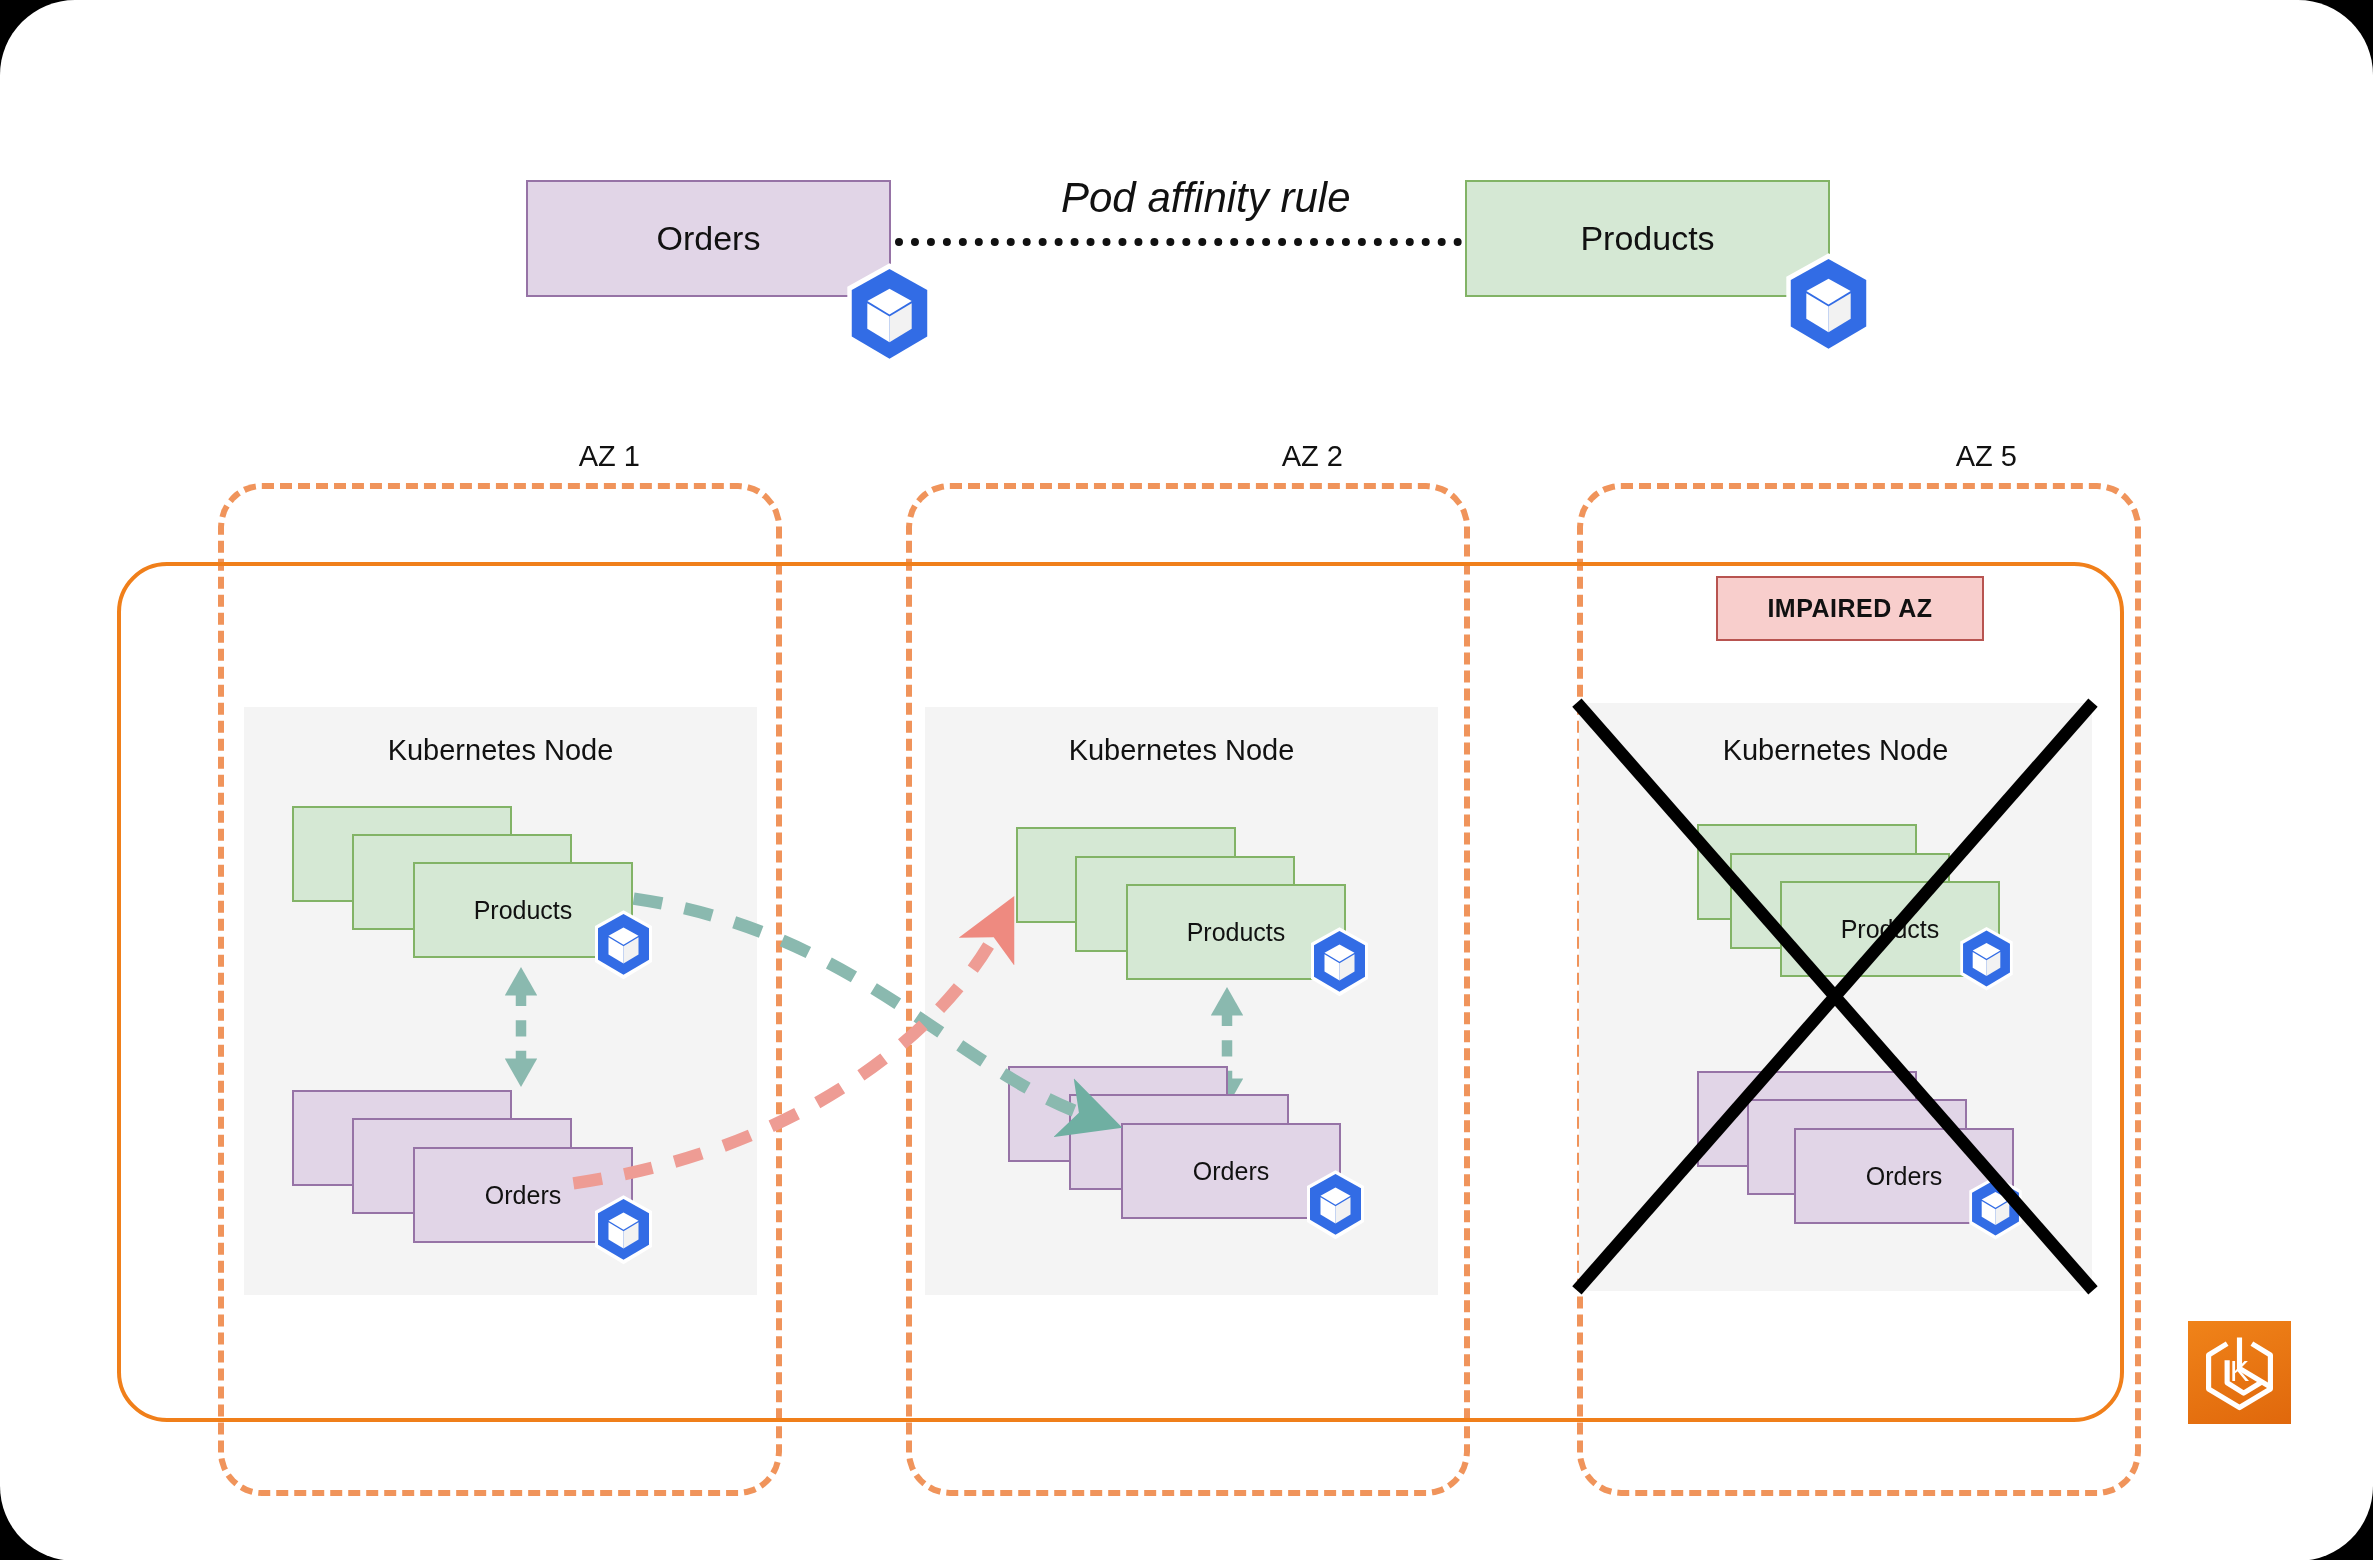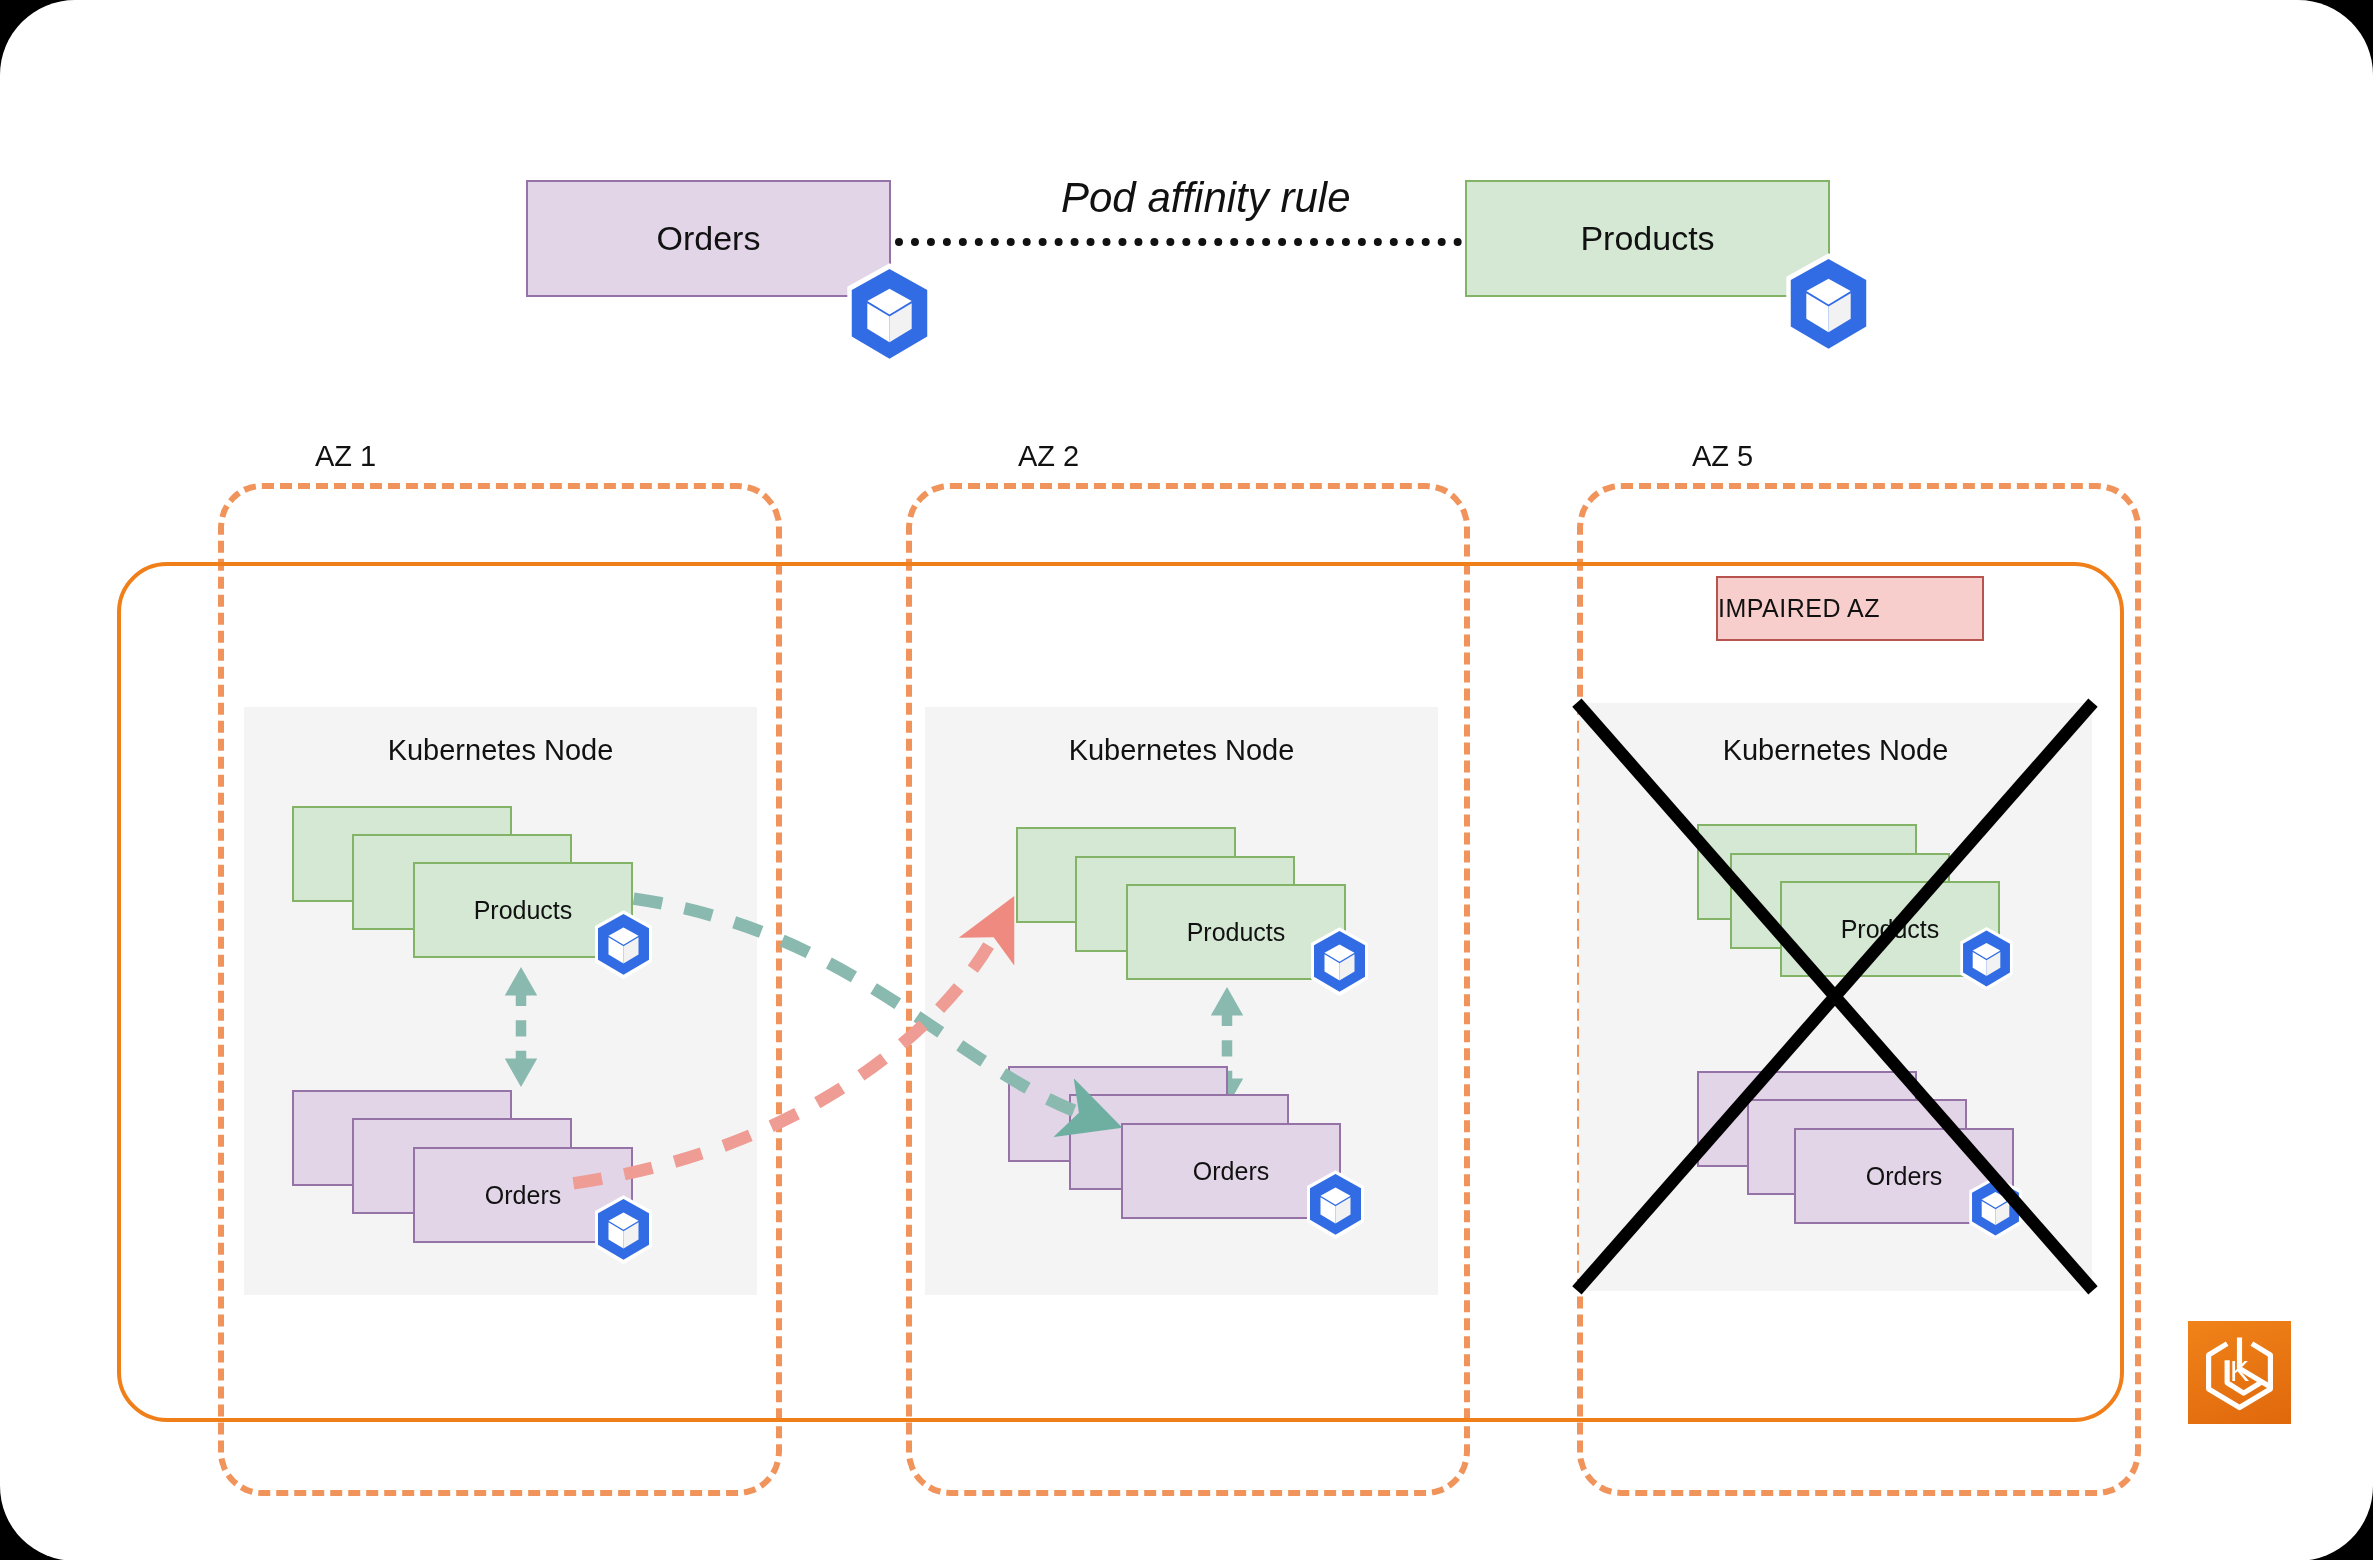--- a/index.html
+++ b/index.html
@@ -18,43 +18,43 @@
   .svc-green {background:#D5E8D4;border:2.9px solid #82B366;}
 
   .affinity-label{position:absolute;font-style:italic;font-size:42px;color:#111;
                   white-space:nowrap;}
 
   .dotline{position:absolute;height:0;border-top:8.6px dotted #111;}
 
   
   .azbox{position:absolute;box-sizing:border-box;
          border:6.7px dashed #F0945B;border-radius:44px;background:transparent;}
-  .azlabel{position:absolute;font-size:29px;color:#111;text-align:left;
+  .azlabel{position:absolute;font-size:29px;color:#111;text-align:right;
            white-space:nowrap;}
 
   
   .clusterbox{position:absolute;box-sizing:border-box;
               border:4.8px solid #F07F1A;border-radius:50px;background:transparent;}
 
   
   .nodepanel{position:absolute;background:#F4F4F4;}
   .nodetitle{position:absolute;font-size:29px;color:#111;text-align:center;
              white-space:nowrap;}
 
   
   .pod{position:absolute;box-sizing:border-box;}
   .pod-green {background:#D5E8D4;border:2.9px solid #82B366;}
   .pod-purple{background:#E1D5E7;border:2.9px solid #9673A6;}
   .podlabel{position:absolute;width:100%;top:50%;transform:translateY(-50%);
             text-align:center;font-size:25px;color:#111;}
 
   
   .impaired{position:absolute;background:#F8CECC;border:2.9px solid #B85450;
-            display:flex;align-items:center;
-            font-size:25px;font-weight:normal;color:#111;box-sizing:border-box;
+            display:flex;align-items:center;justify-content:center;
+            font-size:25px;font-weight:bold;color:#111;box-sizing:border-box;
             letter-spacing:0.5px;}
 
   
   .ovl{position:absolute;left:0;top:0;width:2373px;height:1561px;
        pointer-events:none;}
 
   
   .brand{position:absolute;width:103px;height:103px;
          background:linear-gradient(160deg,#F08319 0%,#E0680C 100%);}
 </style>

